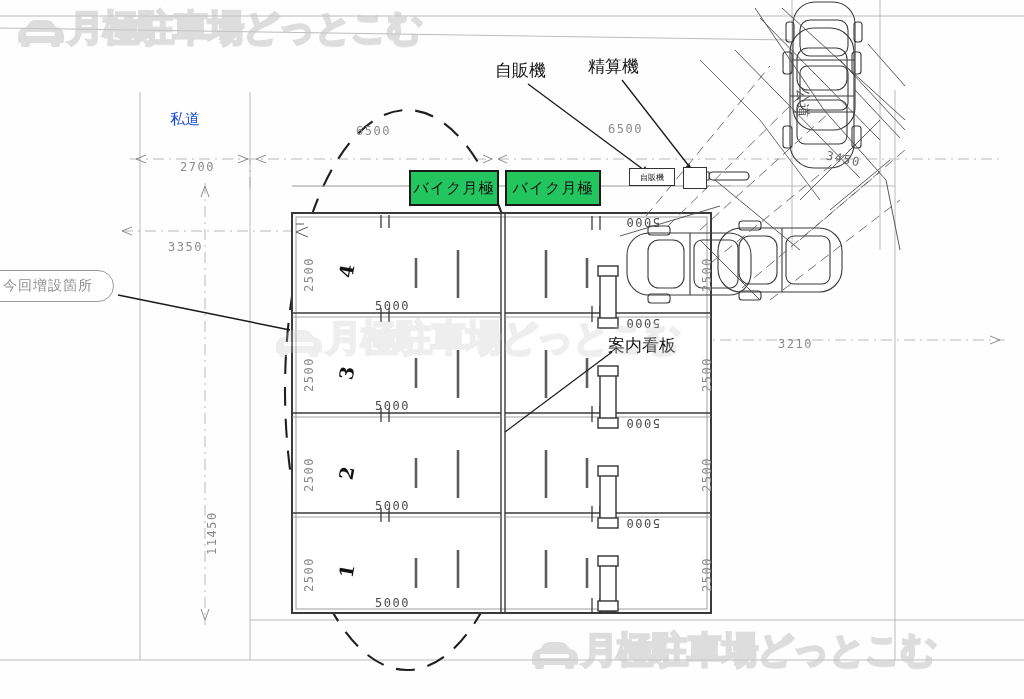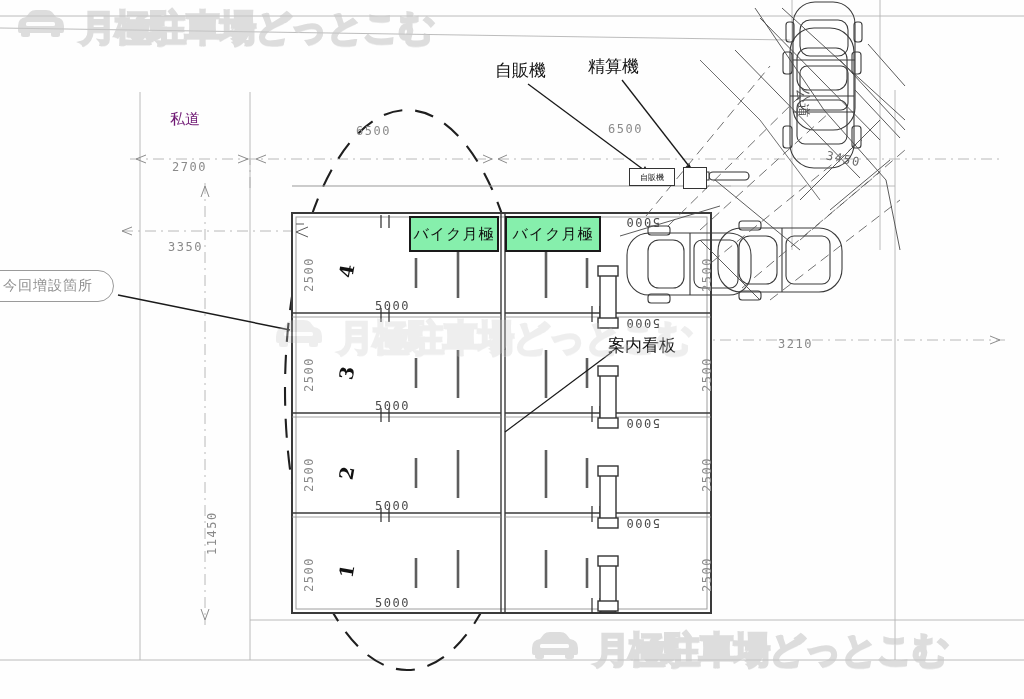--- a/index.html
+++ b/index.html
@@ -15,22 +15,22 @@
     height: 699px;
     background: #fefefe;
     overflow: hidden;
   }
   #drawing { position: absolute; top: 0; left: 0; }
 
   
   .watermark {
     position: absolute;
     display: flex;
-    align-items: flex-start;
-    gap: 14px;
+    align-items: flex-end;
+    gap: 2px;
     opacity: 0.62;
     pointer-events: none;
     user-select: none;
   }
   .wm-top { left: 14px; top: 8px; }
   .wm-bottom { left: 528px; top: 630px; }
   .wm-car {
     width: 52px; height: 30px;
     position: relative;
   }
@@ -70,29 +70,28 @@
   .stall-num {
     position: absolute;
     font-family: "DejaVu Serif", serif;
     font-size: 19px;
     color: #111;
     font-weight: 600;
   }
   .boxlabel {
     position: absolute;
     border: 2px solid #1a1a1a;
-    background: #86efac;
+    background: #22c55e;
     font-family: "DejaVu Sans", sans-serif;
     font-size: 15px;
     color: #111;
     display: flex;
     align-items: center;
     justify-content: center;
     letter-spacing: 1px;
-    margin-top: 46px;
   }
   .minibox {
     position: absolute;
     border: 1px solid #333;
     background: #fff;
     font-family: "DejaVu Sans", sans-serif;
     font-size: 8px;
     color: #222;
     display: flex;
     align-items: center;
@@ -333,36 +332,36 @@
       <path d="M296 224 l8 0"></path>
     </g>
   </svg>
 
   <div class="lbl lbl-jp-big" style="left:495px; top:59px;">自販機</div>
 
   <div class="lbl lbl-jp-big" style="left:588px; top:55px;">精算機</div>
 
   <div class="lbl lbl-jp-big" style="left:608px; top:334px; font-weight:normal;">案内看板</div>
 
-  <div class="lbl lbl-jp-mid" style="left:170px; top:110px; color:#701a75;">私道</div>
+  <div class="lbl lbl-jp-mid" style="left:170px; top:110px; color:#1d4ed8;">私道</div>
 
   <div class="lbl lbl-jp-mid" style="left:812px; top:88px; color:#555; transform:rotate(90deg); transform-origin:0 0;">公道</div>
 
   <div class="callout" style="left:-18px; top:270px; width:130px; height:30px;">今回増設箇所</div>
 
   <div class="boxlabel" style="left:409px; top:170px; width:86px; height:32px;">バイク月極</div>
   <div class="boxlabel" style="left:505px; top:170px; width:92px; height:32px;">バイク月極</div>
 
   <div class="minibox" style="left:629px; top:168px; width:44px; height:16px;">自販機</div>
 
   <div class="minibox" style="left:683px; top:167px; width:22px; height:20px;"></div>
 
   <div class="dim" style="left:356px; top:124px;">6500</div>
   <div class="dim" style="left:608px; top:122px;">6500</div>
-  <div class="dim" style="left:172px; top:160px;text-align:center;">2700</div>
+  <div class="dim" style="left:180px; top:160px;text-align:center;">2700</div>
   <div class="dim" style="left:168px; top:240px;">3350</div>
   <div class="dim dim-rot" style="left:205px; top:555px; transform:rotate(-90deg);">11450</div>
   <div class="dim" style="left:778px; top:337px;">3210</div>
   <div class="dim" style="left:826px; top:152px; transform:rotate(12deg); color:#6a6a6a;">3450</div>
 
   <div class="dim dim-dark" style="left:375px; top:299px;">5000</div>
   <div class="dim dim-dark" style="left:375px; top:399px;">5000</div>
   <div class="dim dim-dark" style="left:375px; top:499px;">5000</div>
   <div class="dim dim-dark" style="left:375px; top:596px;">5000</div>
 

